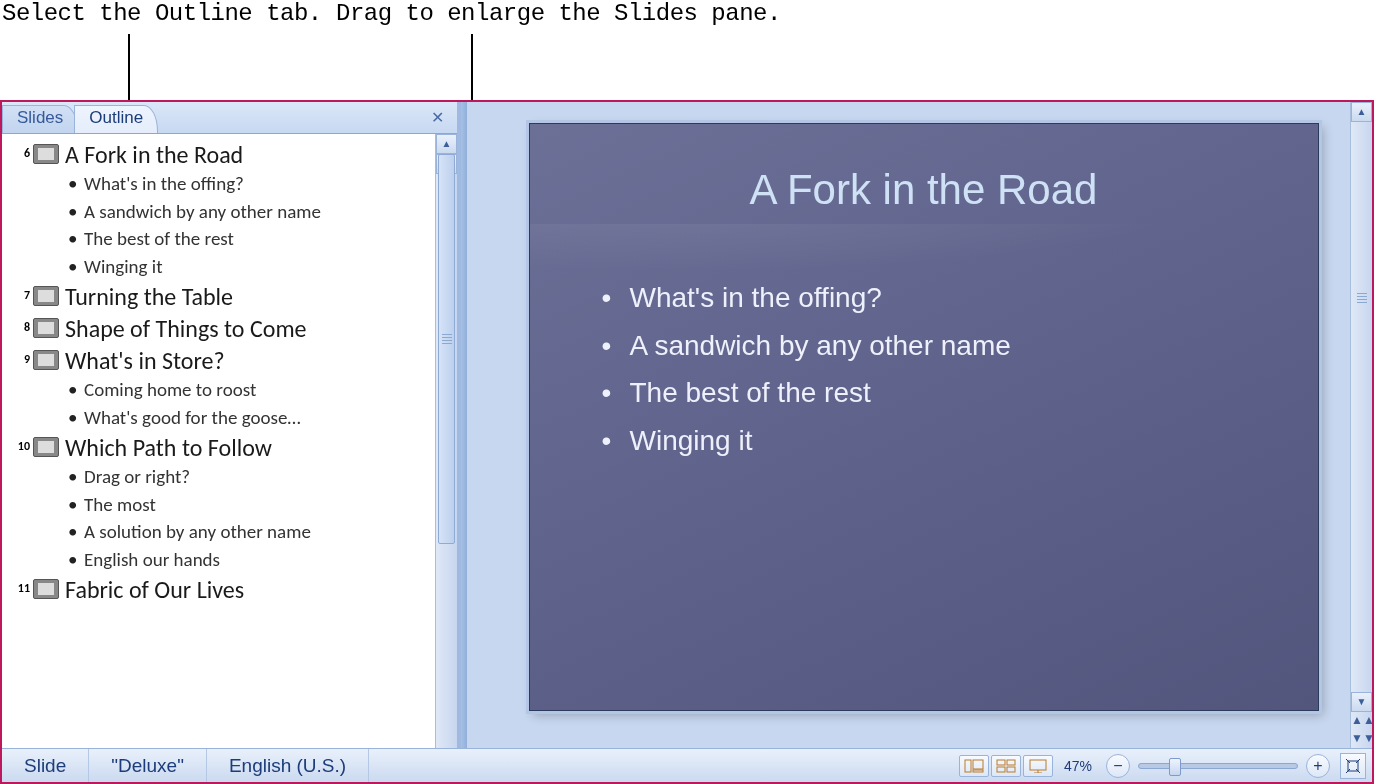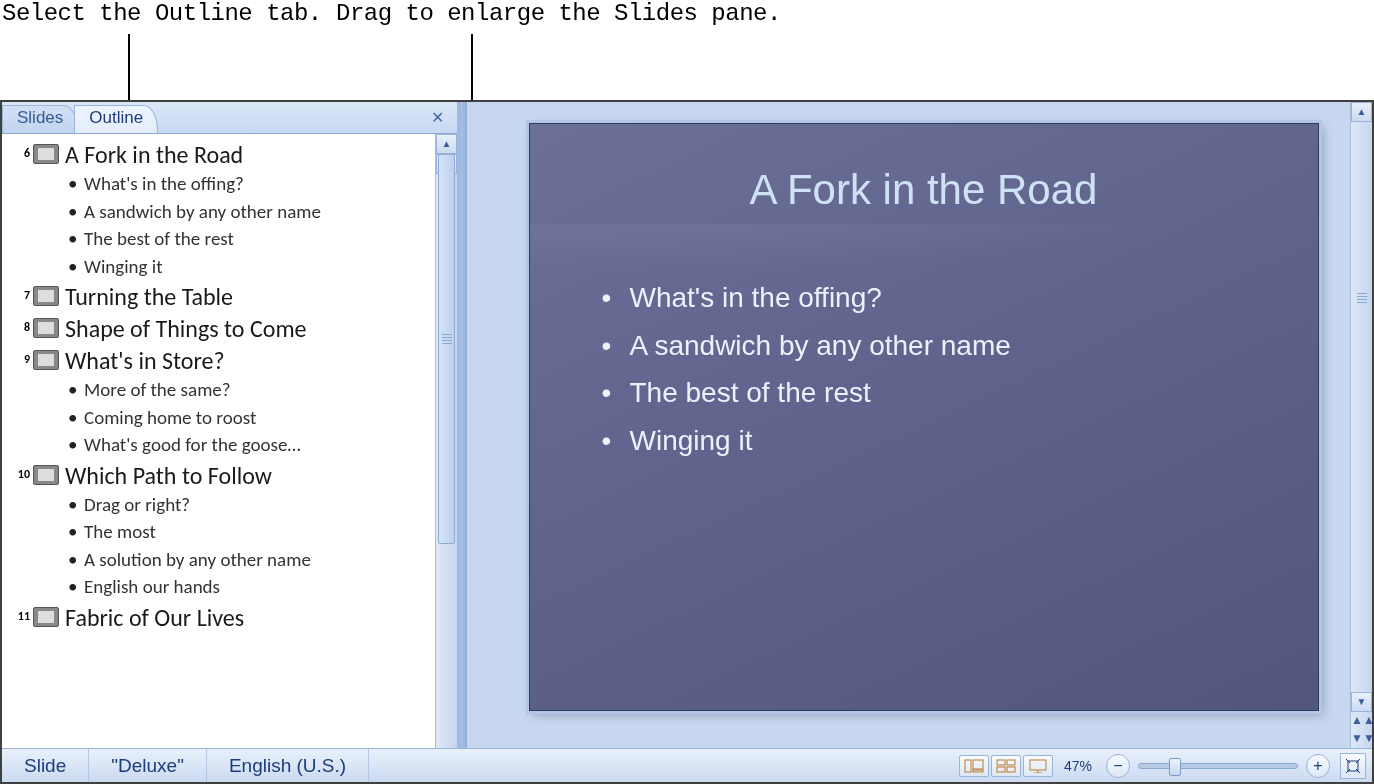--- a/index.html
+++ b/index.html
@@ -1,20 +1,20 @@
 <!DOCTYPE html>
 <html><head>
 <meta charset="utf-8">
 <style>
   * { box-sizing: border-box; margin: 0; padding: 0; }
   html, body { width: 1374px; height: 784px; font-family: "Segoe UI", Tahoma, sans-serif; background: #fff; overflow: hidden; }
   .annotation-layer { position: relative; width: 1374px; height: 784px; }
   .anno { position: absolute; font-family: Liberation Mono, monospace; font-size: 24px; font-weight: normal; letter-spacing: -0.5px; color: #000; }
   .anno-line { position:absolute; background:#000; }
-  .app-window { position:absolute; left:0; top:100px; width:1374px; height:684px; border:2px solid #404040; background:#c3d5f0; display:flex; flex-direction:column; }
+  .app-window { position:absolute; left:0; top:100px; width:1374px; height:684px; border:2px solid #be185d; background:#c3d5f0; display:flex; flex-direction:column; }
   .work-area { flex:1; display:flex; min-height:0; }
   
   .left-pane { width:459px; display:flex; flex-direction:column; background:#e7effb; border-right:4px solid #9fb9e0; position:relative; }
   .tab-strip { height:32px; background:linear-gradient(#dbe7f8,#c7d8f2); display:flex; align-items:flex-end; border-bottom:1px solid #8aa8d2; position:relative; }
   .tab { height:28px; padding:2px 14px 0 14px; font-size:17px; color:#355a9a; background:linear-gradient(#d2e0f5,#c2d4ef); border:1px solid #9ab3db; border-bottom:none; border-top-right-radius:14px 26px; margin-right:-4px; position:relative; cursor:pointer; }
   .tab.inactive { z-index:1; }
   .tab.active { background:linear-gradient(#eef4fe,#e5edfb); color:#1b3d79; z-index:2;margin-top:12px; }
   .tab-close { position:absolute; right:8px; top:6px; width:18px; height:18px; color:#4a6ba3; font-size:16px; cursor:pointer; }
   .outline-body { flex:1; display:flex; min-height:0; }
   .outline-scroll { flex:1; overflow:hidden; background:#fff; }
@@ -102,21 +102,20 @@
                   <div class="o-num">8</div>
                   <div class="o-ico"></div>
                   <div class="o-title">Shape of Things to Come</div>
                 </div>
                 <div class="o-slide">
                   <div class="o-num">9</div>
                   <div class="o-ico"></div>
                   <div class="o-title">What's in Store?</div>
                 </div>
                 <ul class="o-bullets">
-                  <li>More of the same?</li>
                   <li>Coming home to roost</li>
                   <li>What's good for the goose…</li>
                 </ul>
                 <div class="o-slide">
                   <div class="o-num">10</div>
                   <div class="o-ico"></div>
                   <div class="o-title">Which Path to Follow</div>
                 </div>
                 <ul class="o-bullets">
                   <li>Drag or right?</li>

